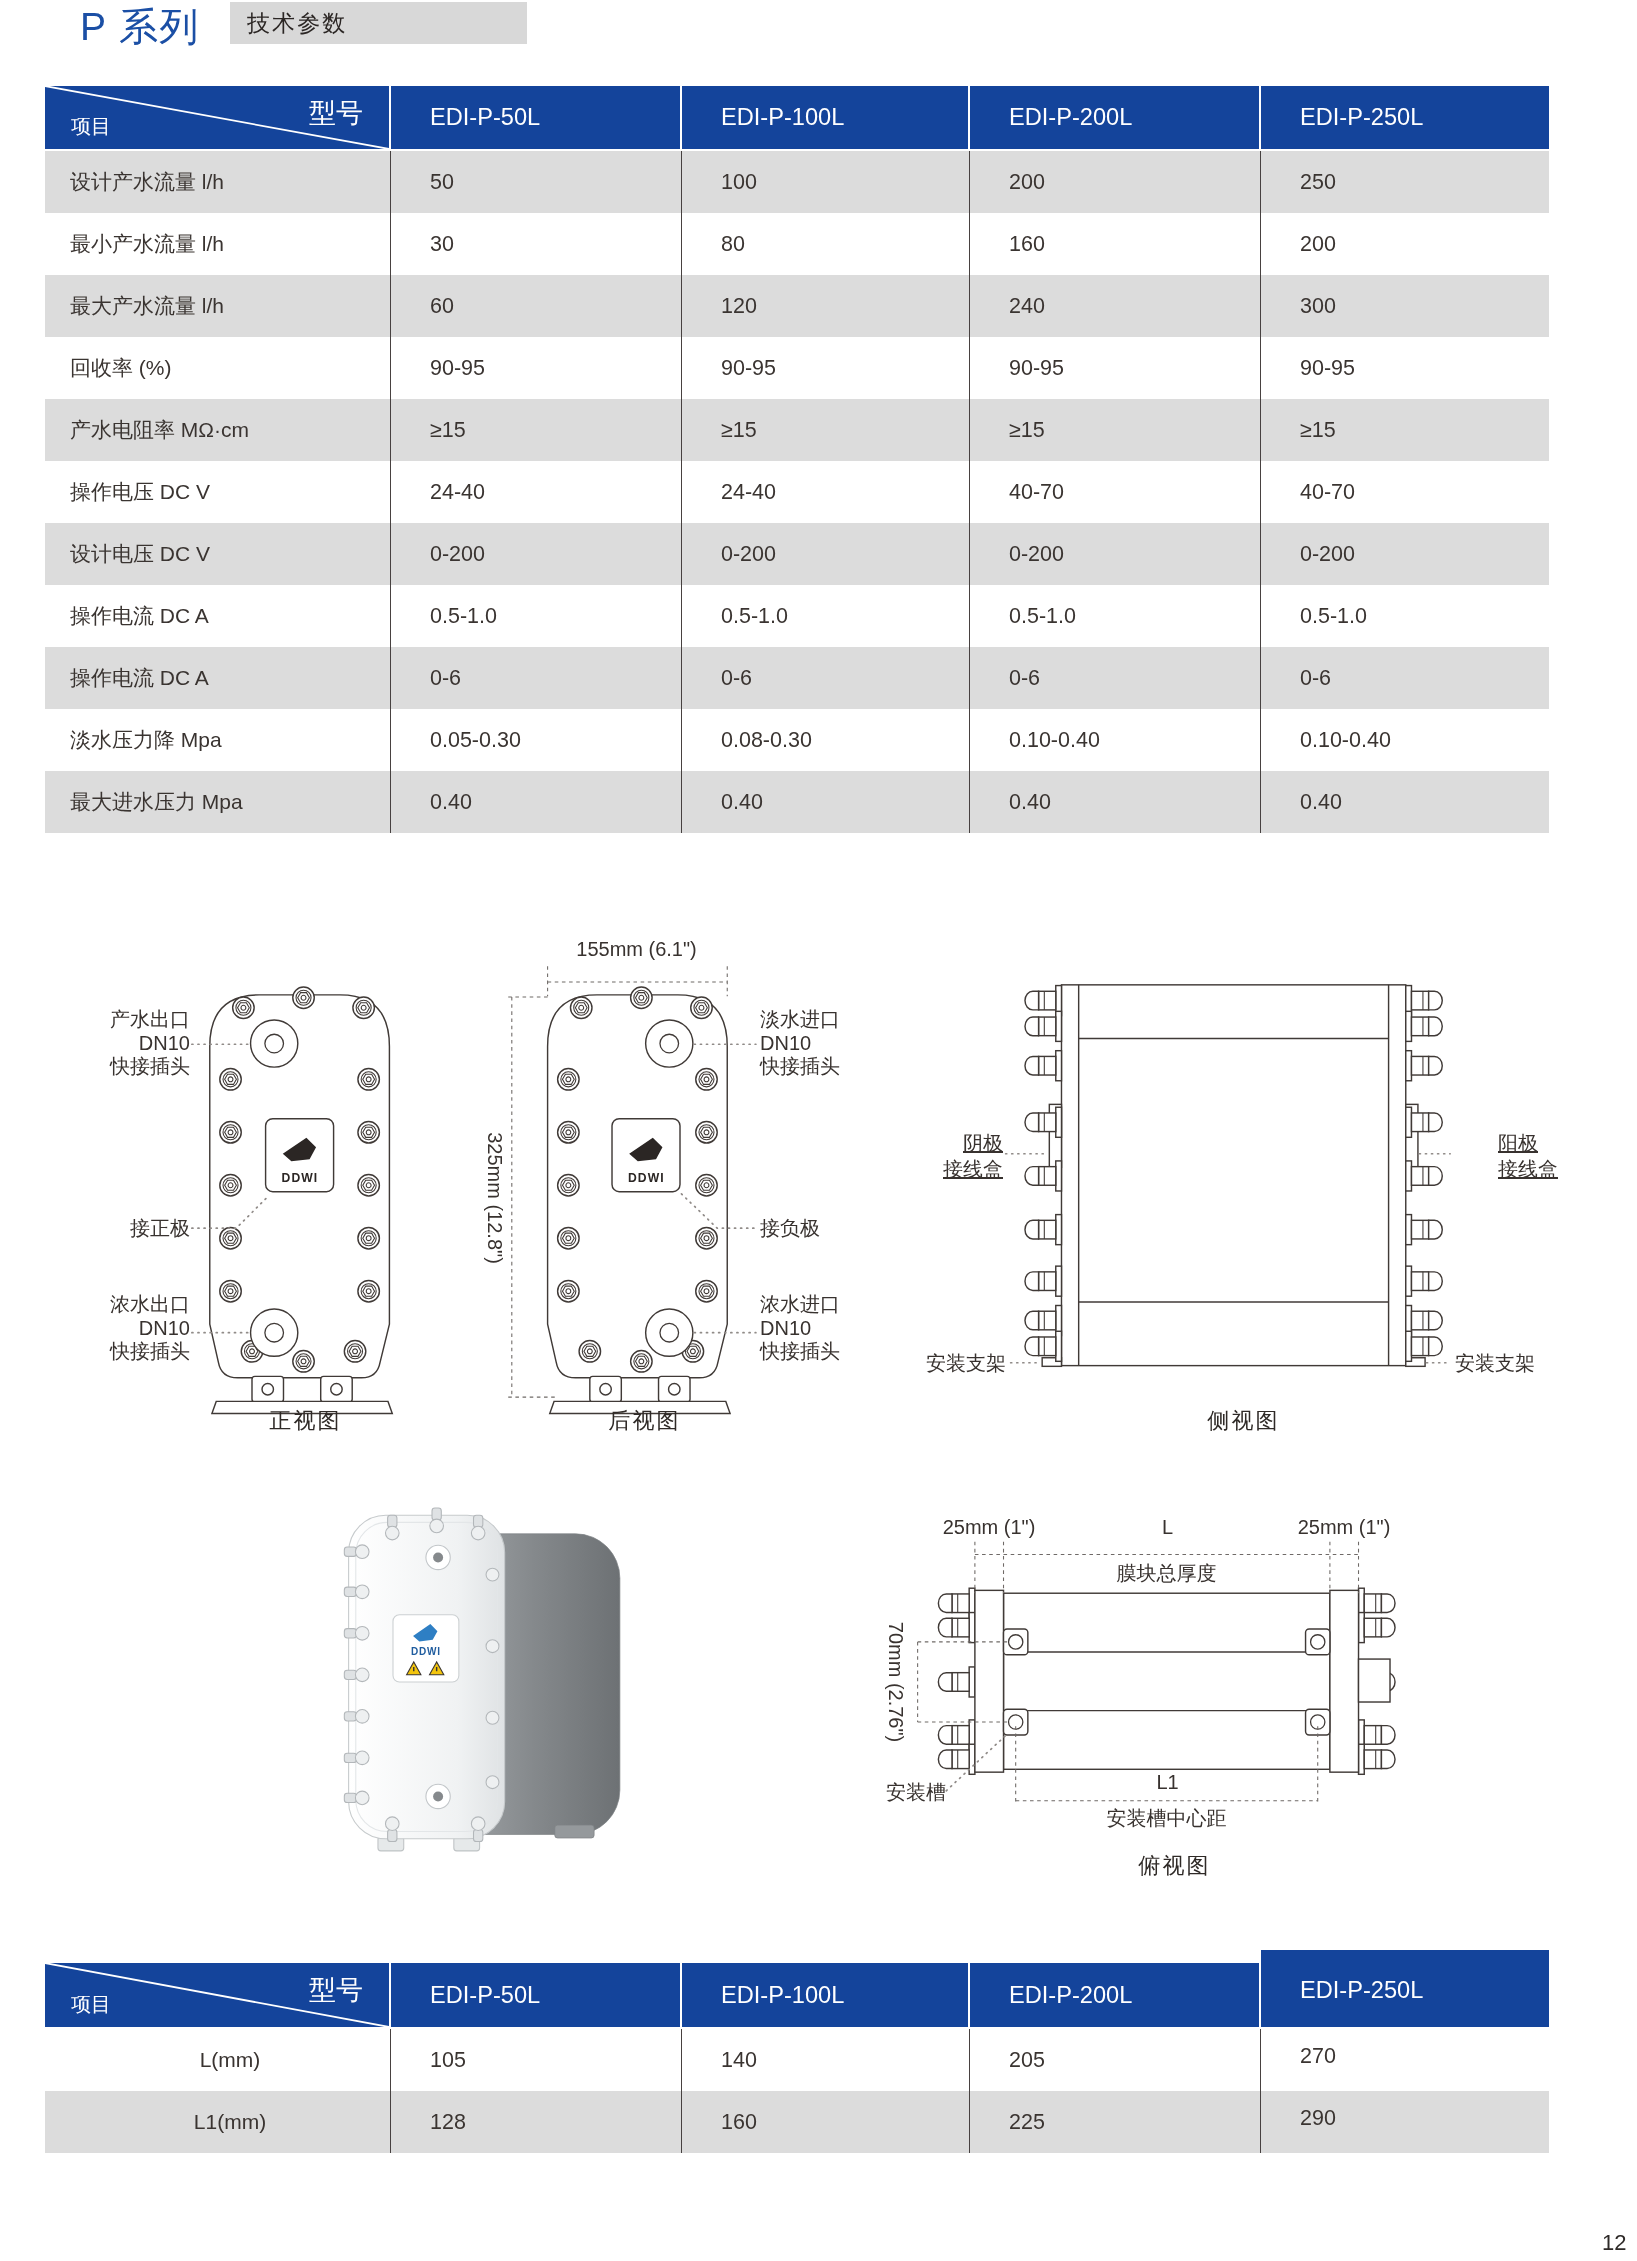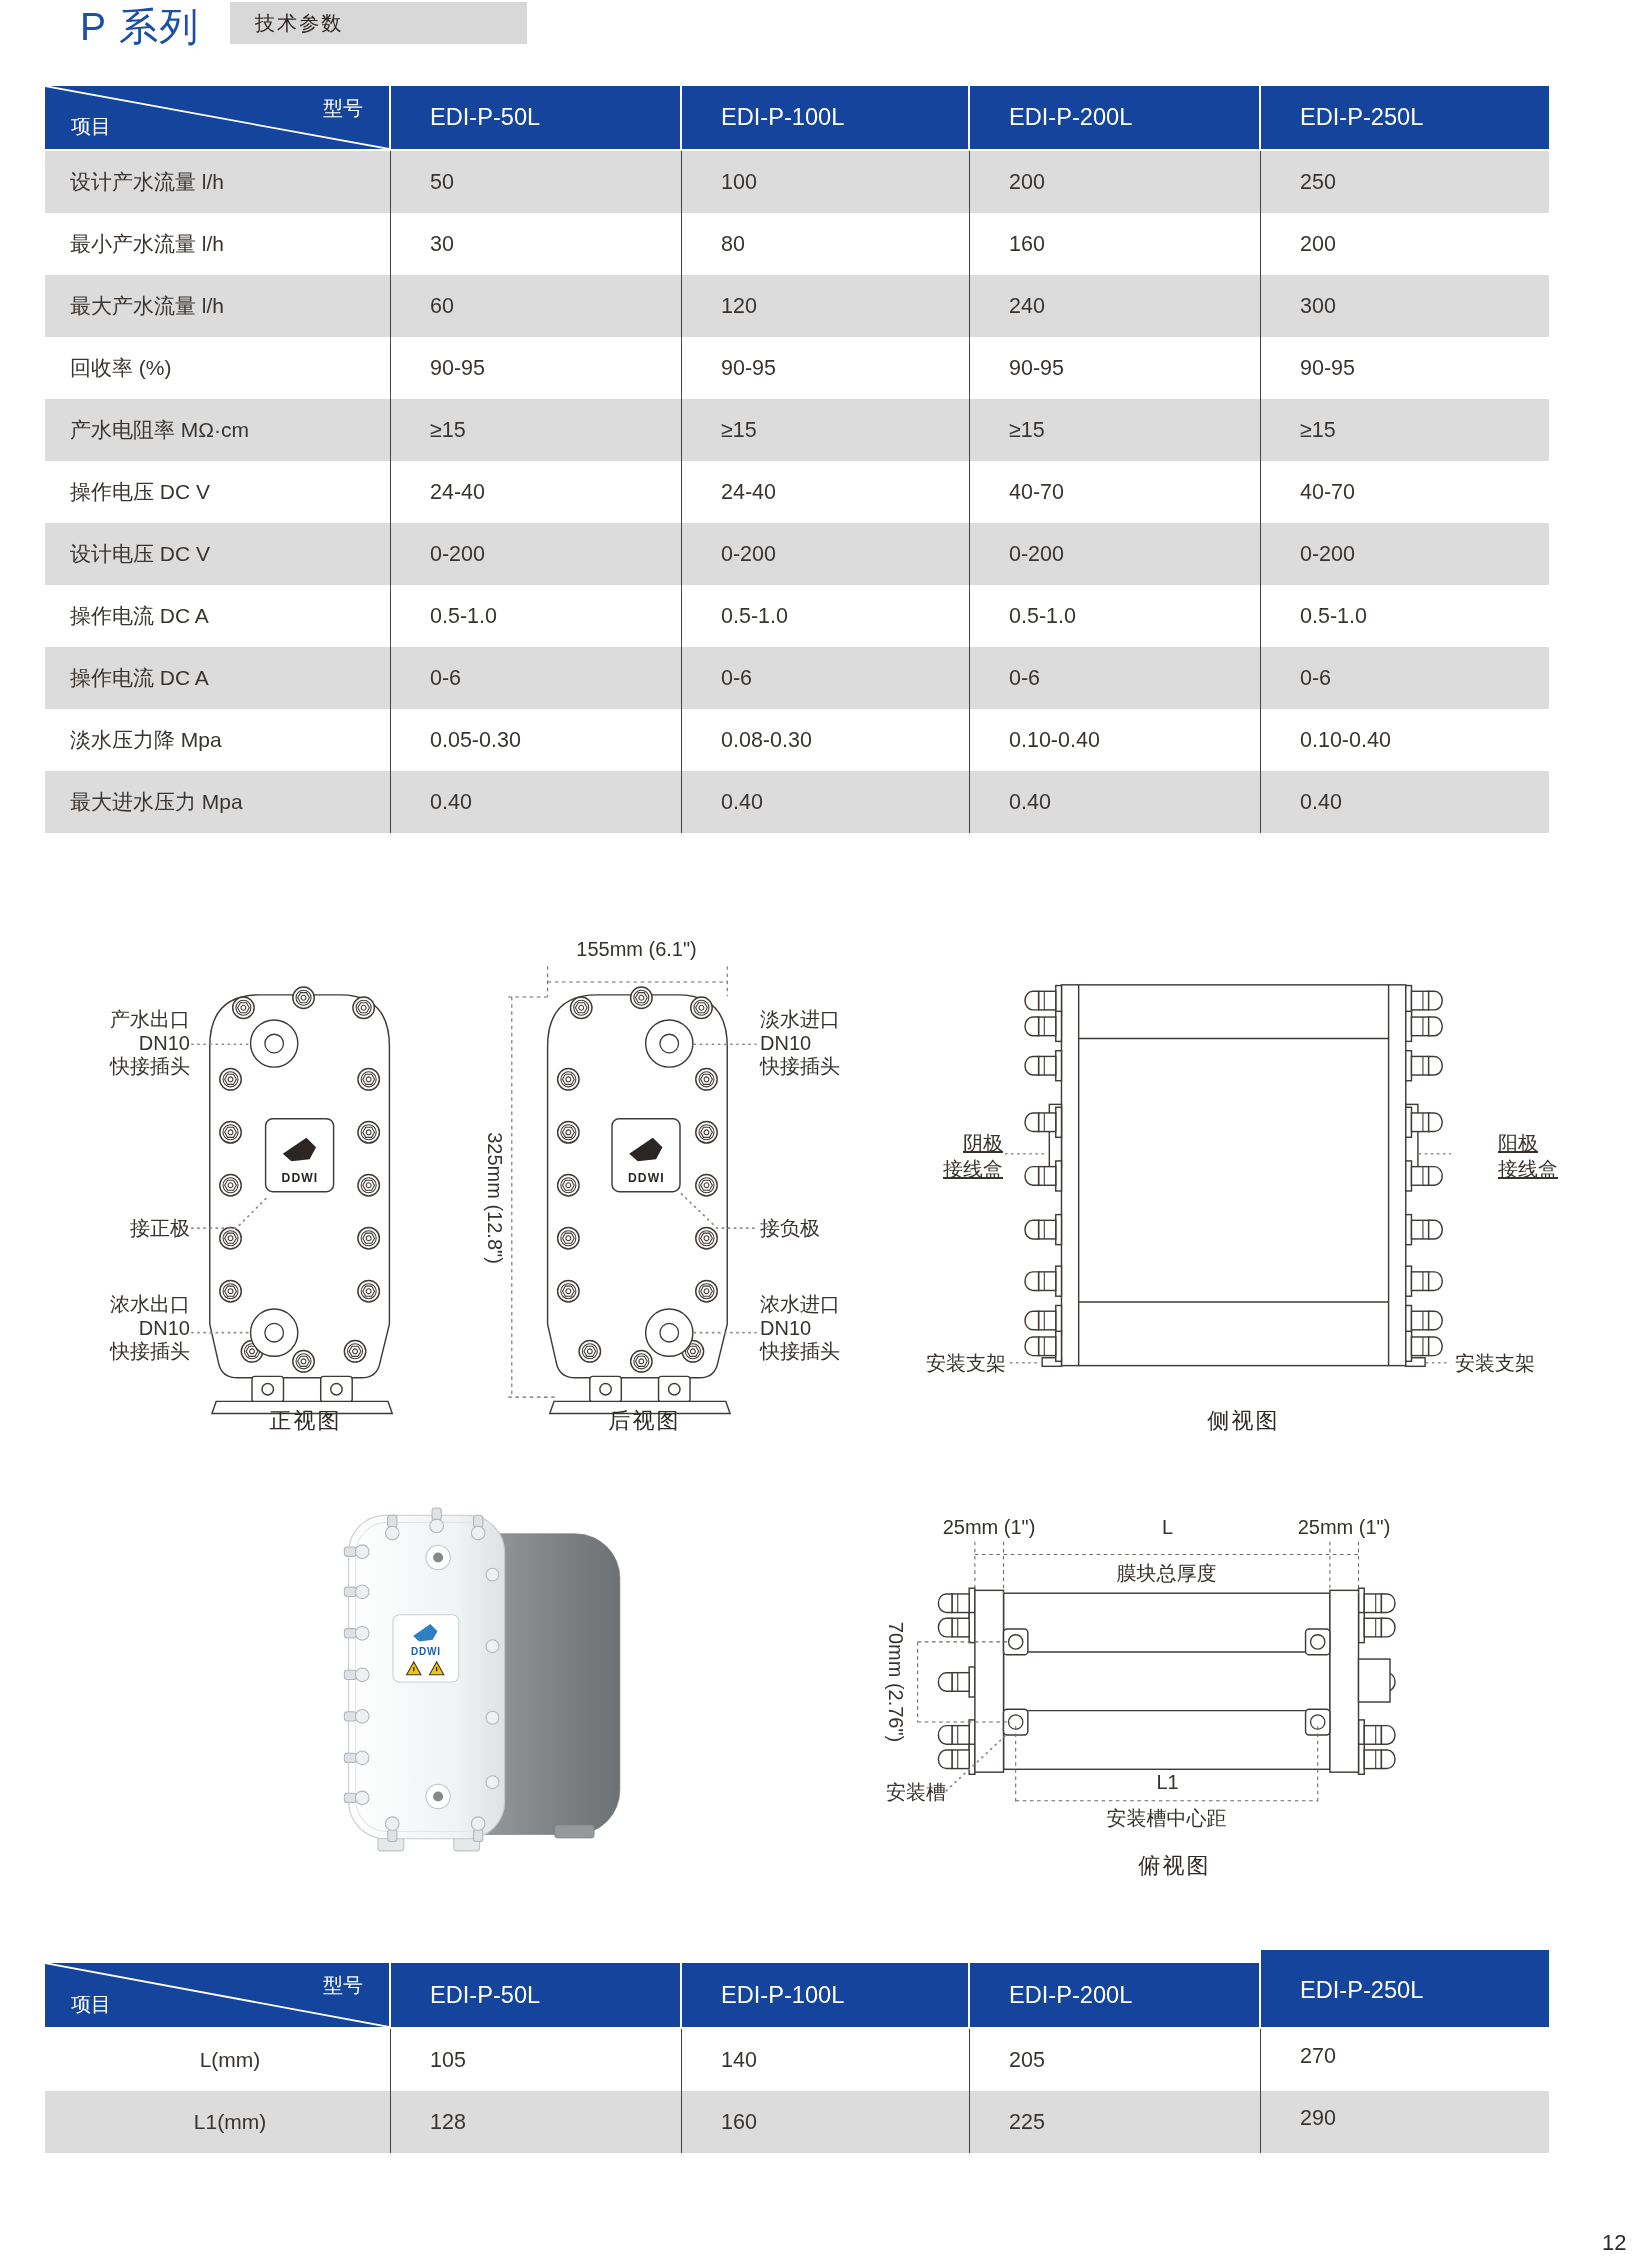--- a/index.html
+++ b/index.html
@@ -1,21 +1,21 @@
 <!DOCTYPE html>
 <html style="font-size:11.5px"><head>
 <meta charset="utf-8">
 <style>
   html,body{margin:0;padding:0;background:#fff;}
   #page{position:relative;width:1637px;height:2261px;background:#fff;overflow:hidden;
         font-family:"Liberation Sans","DejaVu Sans",sans-serif;color:#38322f;}
   
   .title{position:absolute;left:80px;top:0px;font-size:39px;font-weight:500;color:#1b4fa5;letter-spacing:1.4px;}
   .badge{position:absolute;left:230px;top:2.1px;width:297px;height:42px;background:#d8d8d8;}
-  .badge span{display:block;padding-left:25px;line-height:42px;font-size:20px;color:#2b2624;letter-spacing:2.1px;}
+  .badge span{display:block;padding-left:17px;line-height:42px;font-size:23px;color:#2b2624;letter-spacing:2.1px;}
   .pagenum{position:absolute;left:1602px;top:2230px;font-size:22px;color:#2e2a28;}
 
   
   table.spec{position:absolute;left:45px;border-collapse:separate;border-spacing:0;table-layout:fixed;width:1504px;}
   .t1{top:86px;} .t2{top:1963px;}
   table.spec th{background:#14449b;color:#fff;font-weight:400;font-size:23.6px;text-align:left;
                 padding:0 0 0 39px;border-right:2.1px solid #fff;border-bottom:2.1px solid #fff;vertical-align:middle;}
   table.spec th:last-child{border-right:none;margin-top:16px;}
   .t1 thead tr{height:65px;} .t2 thead tr{height:66px;}
   .t1 tbody tr{height:62px;} .t2 tbody tr{height:62px;}
@@ -23,21 +23,21 @@
   table.spec td:last-child{border-right:none;}
   table.spec td.lab{font-size:21px;padding-left:25px;}
   .t1 tbody tr:nth-child(odd) td{background:#dcdcdc;}
   .t2 tbody tr:nth-child(even) td{background:#dcdcdc;}
   .t2 td.lab{text-align:center;padding-left:0;}
   
   .t2 thead th:last-child{box-shadow:0 -13px 0 0 #14449b;padding-bottom:10px;}
   .t2 tbody td:last-child{padding-bottom:7px;}
   th.corner{position:relative;padding:0;}
   th.corner svg{position:absolute;left:0;top:0;width:100%;height:100%;}
-  th.corner .c-top{position:absolute;top:8.6px;right:26px;font-size:20px;}
+  th.corner .c-top{position:absolute;top:8.6px;right:26px;font-size:27px;}
   th.corner .c-bot{position:absolute;bottom:8.6px;left:26px;font-size:20px;}
 
   
   svg.art{position:absolute;left:0;top:0;width:1637px;height:2261px;pointer-events:none;}
 
   
   .lb{position:absolute;font-size:20px;line-height:23.6px;color:#38322f;}
   .lb.r{text-align:right;} .lb.c{text-align:center;}
   .cap{position:absolute;font-size:22px;color:#2f2a27;text-align:center;letter-spacing:2.1px;}
   .rot{position:absolute;white-space:nowrap;transform:translate(-50%,-50%) rotate(90deg);font-size:20px;color:#38322f;}

